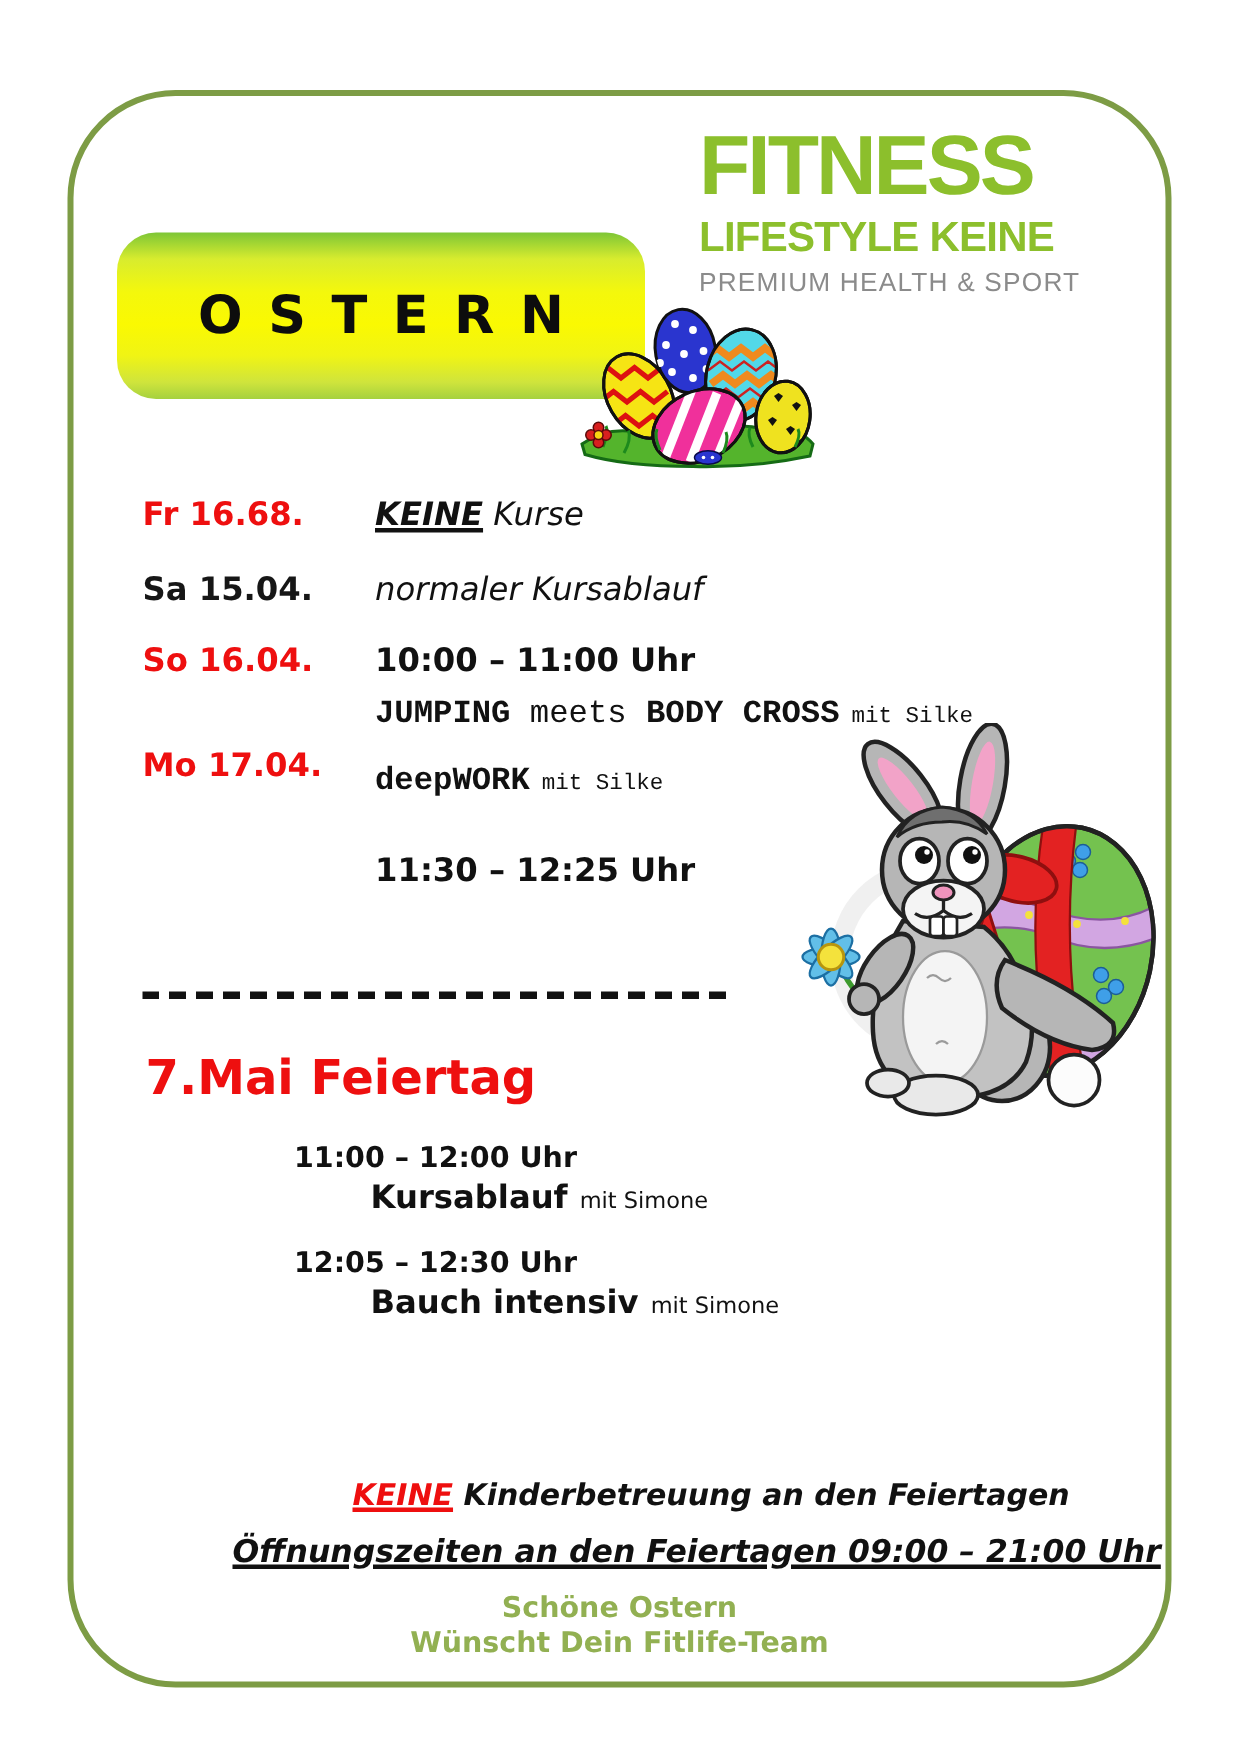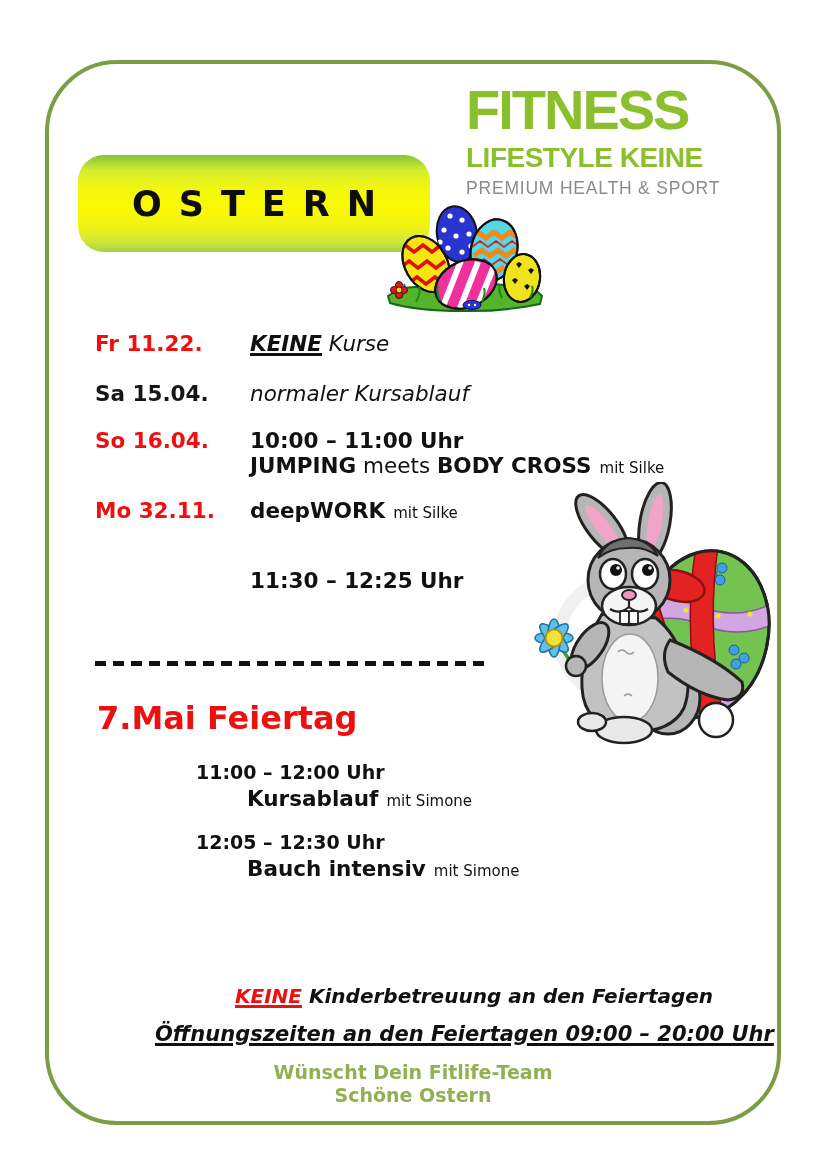--- a/index.html
+++ b/index.html
@@ -10,38 +10,38 @@
          border:4px solid #7d9c45;border-radius:72px;z-index:1;}
   
   .logo{position:absolute;left:466px;top:82px;z-index:3;line-height:1;}
   .logo-title{font-family:"Liberation Sans",sans-serif;font-weight:800;font-size:56px;
               letter-spacing:-2px;color:#8cbf2c;}
   .logo-sub{font-family:"Liberation Sans",sans-serif;font-weight:800;font-size:28px;
             letter-spacing:-.5px;color:#8cbf2c;margin-top:6px;}
   .logo-tag{font-family:"Liberation Sans",sans-serif;font-weight:400;font-size:17.5px;
             letter-spacing:.8px;color:#8b8b8b;margin-top:8px;}
   
-  .banner{position:absolute;left:78px;top:155px;width:352px;height:97px;border-radius:26px;
+  .banner{position:absolute;left:78px;top:155px;width:352px;height:111px;border-radius:26px;
           background:linear-gradient(180deg,#7ec636 0%,#d8ec2e 16%,#f4f80c 36%,#faf902 55%,#f0f414 74%,#cfe43c 90%,#a5d13f 100%);
           display:flex;align-items:center;justify-content:center;z-index:2;}
   .banner span{font-size:35px;font-weight:700;color:#0d0d0d;letter-spacing:17px;margin-right:-17px;}
   .eggs{position:absolute;left:382px;top:198px;z-index:4;}
   .bunny{position:absolute;left:506px;top:482px;z-index:2;}
   
   .row{position:absolute;left:0;top:0;width:826px;z-index:5;}
   .sched-date{position:absolute;left:95px;top:0;font-size:21.5px;font-weight:700;white-space:nowrap;}
   .sched-body{position:absolute;left:250px;top:0;font-size:21.5px;white-space:nowrap;line-height:25px;}
   .red{color:#ee0f0f;}
   .blk{color:#161616;}
   .b{font-weight:700;}
   .it{font-style:italic;}
   .bi{font-weight:700;font-style:italic;}
   .u{text-decoration:underline;text-decoration-thickness:2.5px;text-underline-offset:2px;}
   .instr{font-size:15px;font-weight:400;margin-left:8px;}
-  .line2{margin-top:0;}
+  .line2{margin-top:11px;font-family:Liberation Mono, monospace;}
   .r-fr{top:331px;} .r-sa{top:381px;} .r-so{top:428px;} .r-mo{top:498px;} .r-mo2{top:568px;}
   .dashline{position:absolute;left:95px;top:661px;width:394px;height:5px;z-index:5;
             background:repeating-linear-gradient(90deg,#111 0 11px,transparent 11px 18px);}
   .mai-heading{position:absolute;left:97px;top:699px;font-size:32px;font-weight:700;color:#ee0f0f;z-index:5;}
   .mai-row{position:absolute;left:0;width:826px;z-index:5;}
   .m1{top:761px;} .m2{top:831px;}
   .mai-time{position:absolute;left:196px;top:0;font-size:19px;font-weight:700;white-space:nowrap;}
   .mai-course{position:absolute;left:247px;top:25px;font-size:21.5px;font-weight:700;white-space:nowrap;}
   .note1{position:absolute;left:235px;top:984px;font-size:20px;z-index:5;white-space:nowrap;}
   .note2{position:absolute;left:155px;top:1022px;font-size:21px;z-index:5;white-space:nowrap;}
@@ -156,39 +156,39 @@
       <circle cx="0" cy="0" r="3" fill="#f6d312" stroke="#5a0a0a"></circle>
     </g>
     <g transform="translate(90,107)">
       <ellipse cx="0" cy="0" rx="9" ry="4.5" fill="#2a35cf" stroke="#0a0a4a"></ellipse>
       <circle cx="-3" cy="0" r="1.2" fill="#fff"></circle>
         <circle cx="3" cy="0" r="1.2" fill="#fff"></circle>
     </g>
   </svg>
 
   <div class="row r-fr">
-    <div class="sched-date red">Fr 11.22.</div>
+    <div class="sched-date red">Fr 16.68.</div>
     <div class="sched-body"><span class="bi u">KEINE</span><span class="it"> Kurse</span></div>
   </div>
 
   <div class="row r-sa">
     <div class="sched-date blk">Sa 15.04.</div>
     <div class="sched-body it">normaler Kursablauf</div>
   </div>
 
   <div class="row r-so">
     <div class="sched-date red">So 16.04.</div>
     <div class="sched-body">
       <div class="b">10:00 – 11:00 Uhr</div>
       <div class="line2"><span class="b">JUMPING</span><span> meets </span><span class="b">BODY CROSS</span><span class="instr">mit Silke</span></div>
     </div>
   </div>
 
   <div class="row r-mo">
-    <div class="sched-date red">Mo 32.11.</div>
+    <div class="sched-date red">Mo 17.04.</div>
     <div class="sched-body">
       <div class="line2"><span class="b">deepWORK</span><span class="instr">mit Silke</span></div>
     </div>
   </div>
 
   <div class="row r-mo2">
     <div class="sched-body">
       <div class="b">11:30 – 12:25 Uhr</div>
     </div>
   </div>
@@ -292,20 +292,20 @@
       <ellipse cx="123" cy="124" rx="27" ry="19" fill="#f4f4f4" stroke="#222" stroke-width="2.5"></ellipse>
       <ellipse cx="123" cy="113" rx="7" ry="5" fill="#ef94bd" stroke="#222" stroke-width="2"></ellipse>
       <path d="M123 118 L123 125 M123 125 Q113 133 104 127 M123 125 Q133 133 142 127" fill="none" stroke="#222" stroke-width="2.2"></path>
       <rect x="114" y="129" width="9" height="13" rx="2" fill="#fff" stroke="#222" stroke-width="1.8"></rect>
       <rect x="123" y="129" width="9" height="13" rx="2" fill="#fff" stroke="#222" stroke-width="1.8"></rect>
     </g>
   </svg>
 
   <div class="note1"><span class="bi u red">KEINE</span><span class="bi"> Kinderbetreuung an den Feiertagen</span></div>
 
-  <div class="note2 bi u">Öffnungszeiten an den Feiertagen 09:00 – 20:00 Uhr</div>
+  <div class="note2 bi u">Öffnungszeiten an den Feiertagen 09:00 – 21:00 Uhr</div>
 
   <div class="footer">
+    <div>Schöne Ostern</div>
     <div>Wünscht Dein Fitlife-Team</div>
-    <div>Schöne Ostern</div>
   </div>
 
 </div>
 
 </body></html>

